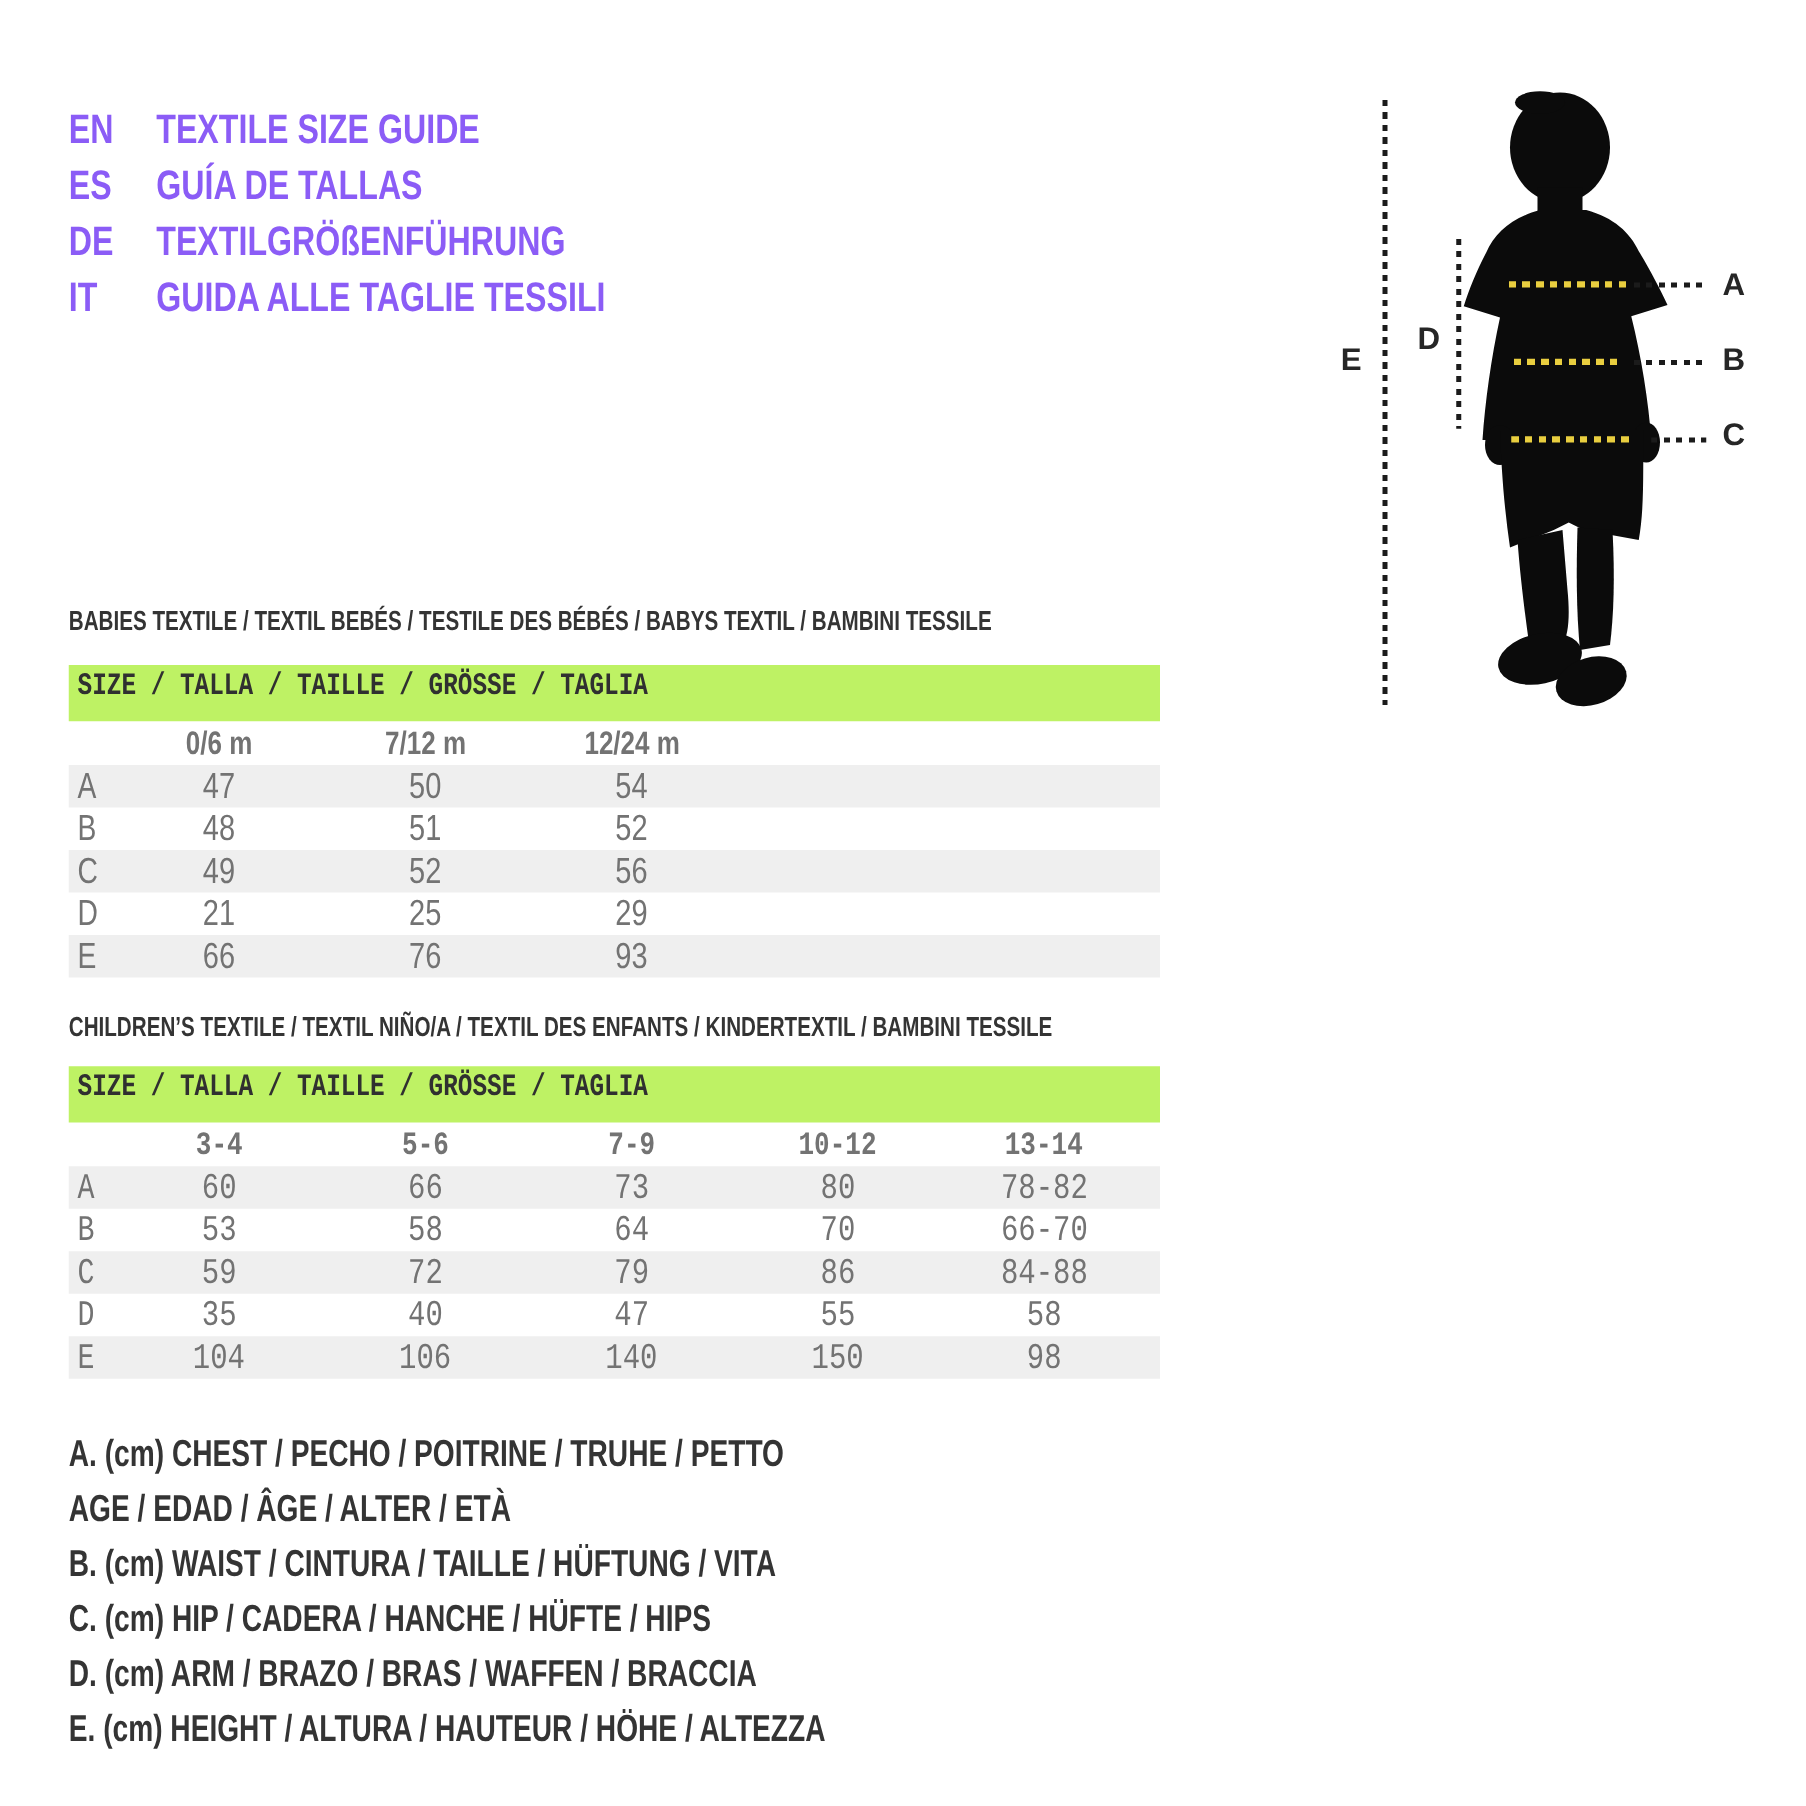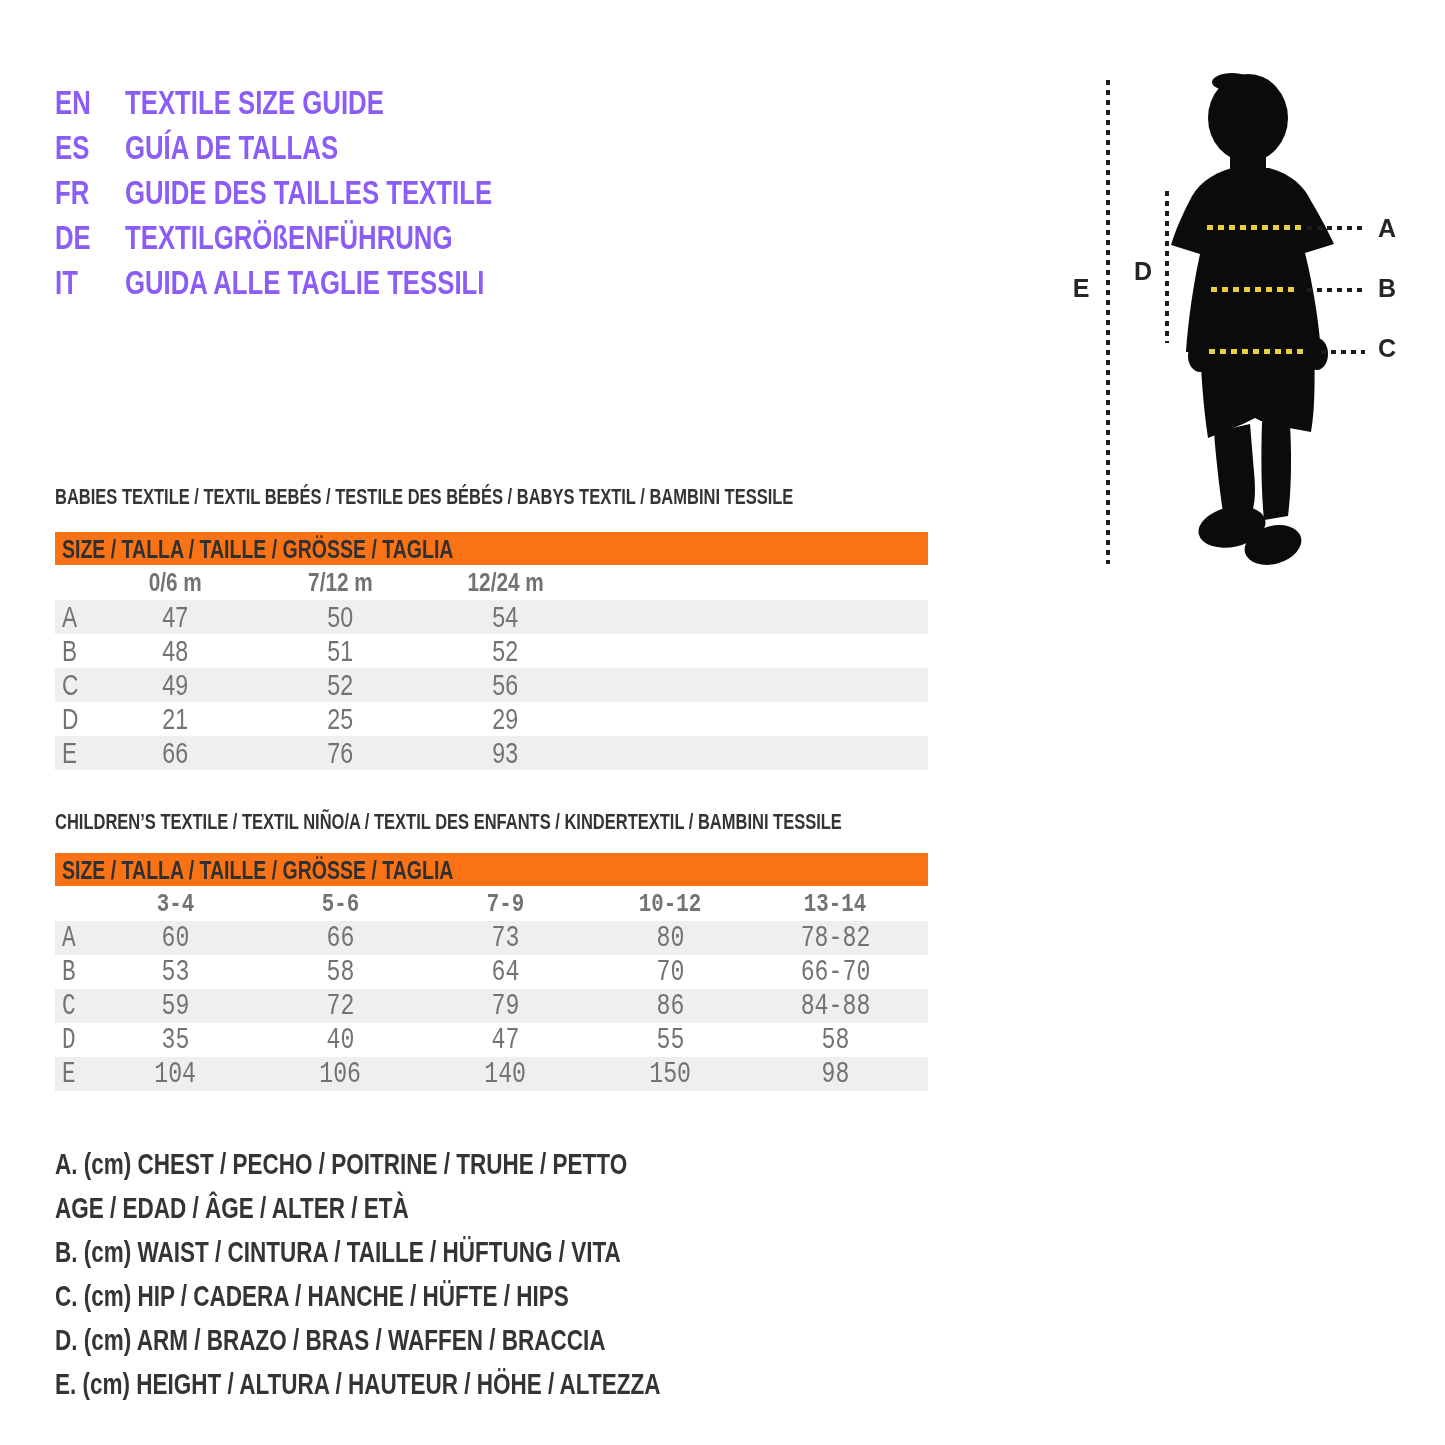--- a/index.html
+++ b/index.html
@@ -18,21 +18,21 @@
   .lang-block { left:55px; top:80px; width:600px; }
   .lang-line { position:relative; height:45px; font-size:33px; font-weight:700; line-height:45px; color:#8b5cf6; }
   .lang-code { position:absolute; left:0; }
   .lang-text { position:absolute; left:70px; }
 
   
   .section-title { left:55px; font-size:22px; font-weight:700; line-height:32px; color:#343434; white-space:nowrap; }
 
   
   .size-table { left:55px; width:873px; }
-  .thead-bar { height:33px; background:#f97316; font-size:25px; font-weight:700; line-height:34px; padding-left:7px; box-sizing:border-box; color:#303030; }
+  .thead-bar { height:45px; background:#bef264; font-size:25px; font-weight:700; line-height:34px; padding-left:7px; box-sizing:border-box; color:#303030;font-family:Liberation Mono, monospace; }
   .trow { display:grid; align-items:center; }
   .cols3 { grid-template-columns:38px 165px 165px 165px; }
   .cols5 { grid-template-columns:38px 165px 165px 165px 165px 165px;font-family:Liberation Mono, monospace; }
   .trow .cell { text-align:center; font-size:29px; font-weight:400; color:#737373; }
   .trow .cell.rowlabel { text-align:left; padding-left:7px; }
   .trow.colhead { height:35px; }
   .trow.colhead .cell { font-size:26px; font-weight:700; }
   .trow.datarow { height:34px; }
   .trow.shade { background:#efefef; }
 
@@ -51,24 +51,20 @@
 <body>
 
 <div class="abs lang-block">
   <div class="lang-line">
     <span class="lang-code cxl">EN</span>
     <span class="lang-text cxl">TEXTILE SIZE GUIDE</span>
   </div>
   <div class="lang-line">
     <span class="lang-code cxl">ES</span>
     <span class="lang-text cxl">GUÍA DE TALLAS</span>
-  </div>
-  <div class="lang-line">
-    <span class="lang-code cxl">FR</span>
-    <span class="lang-text cxl">GUIDE DES TAILLES TEXTILE</span>
   </div>
   <div class="lang-line">
     <span class="lang-code cxl">DE</span>
     <span class="lang-text cxl">TEXTILGRÖßENFÜHRUNG</span>
   </div>
   <div class="lang-line">
     <span class="lang-code cxl">IT</span>
     <span class="lang-text cxl">GUIDA ALLE TAGLIE TESSILI</span>
   </div>
 </div>

